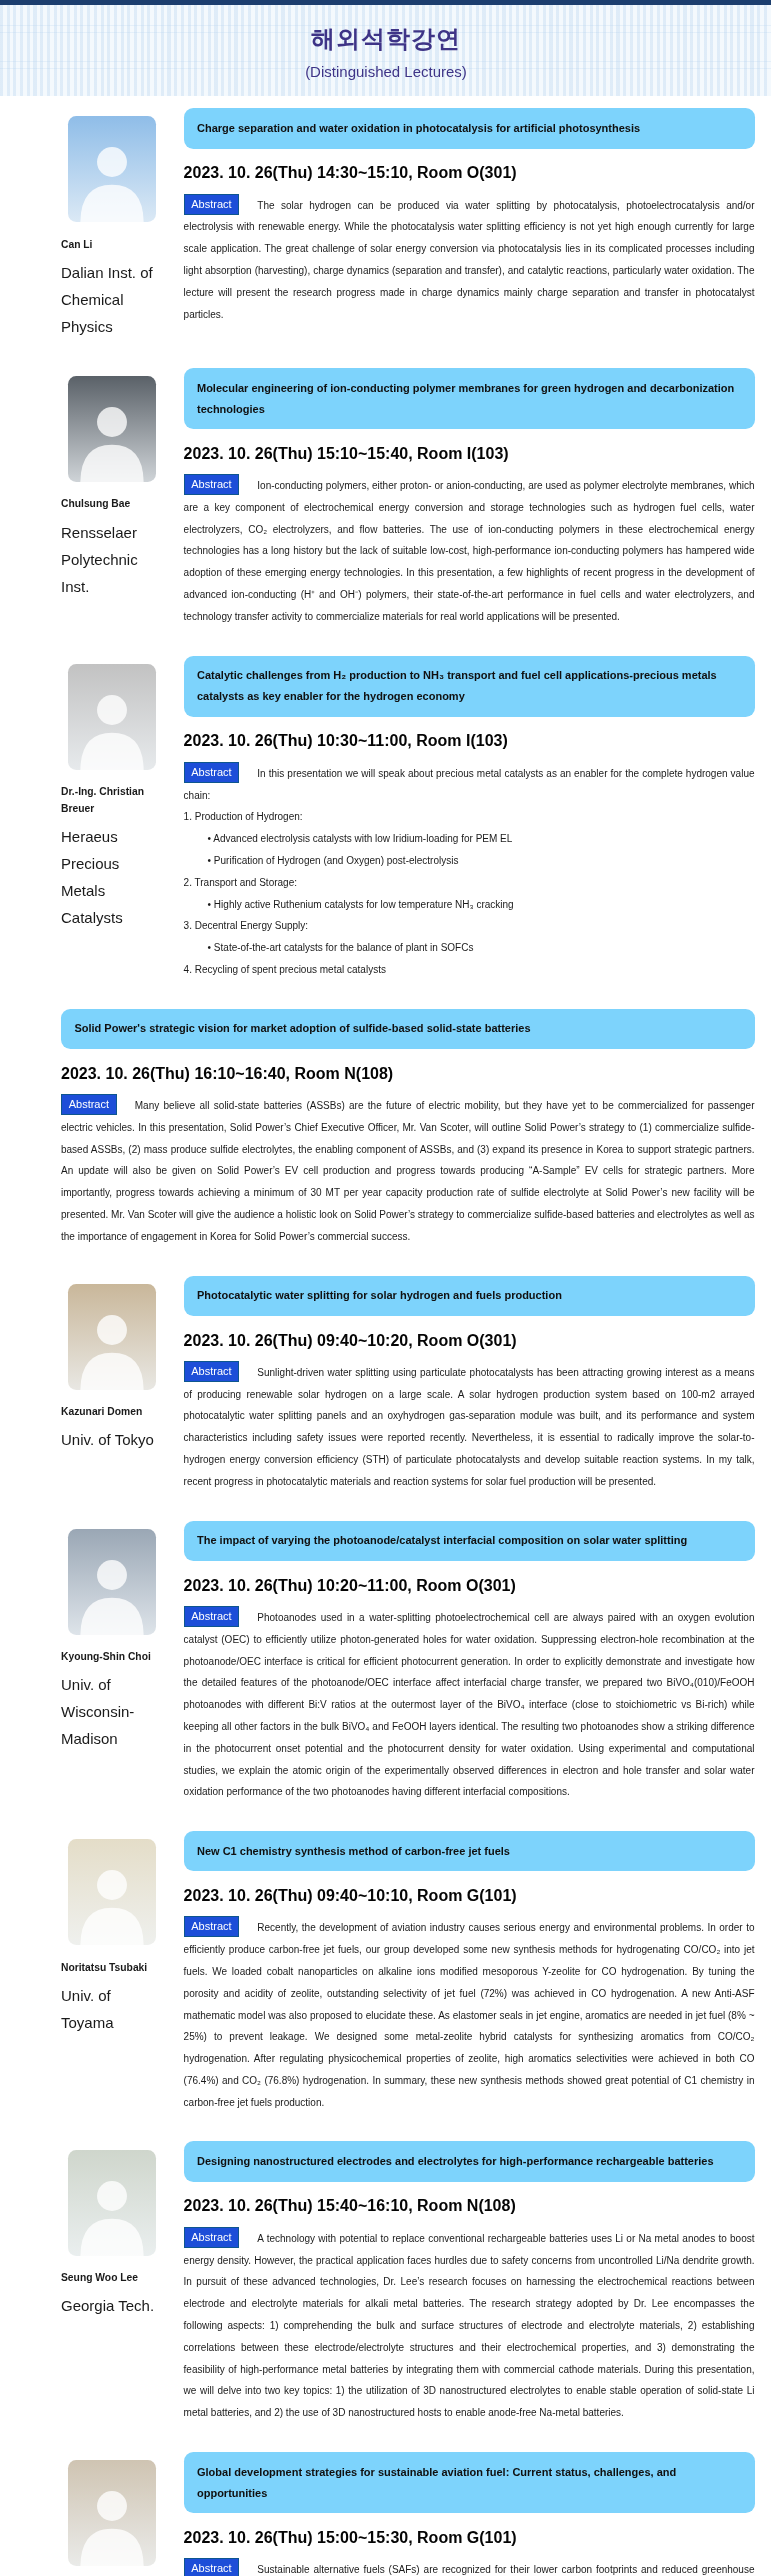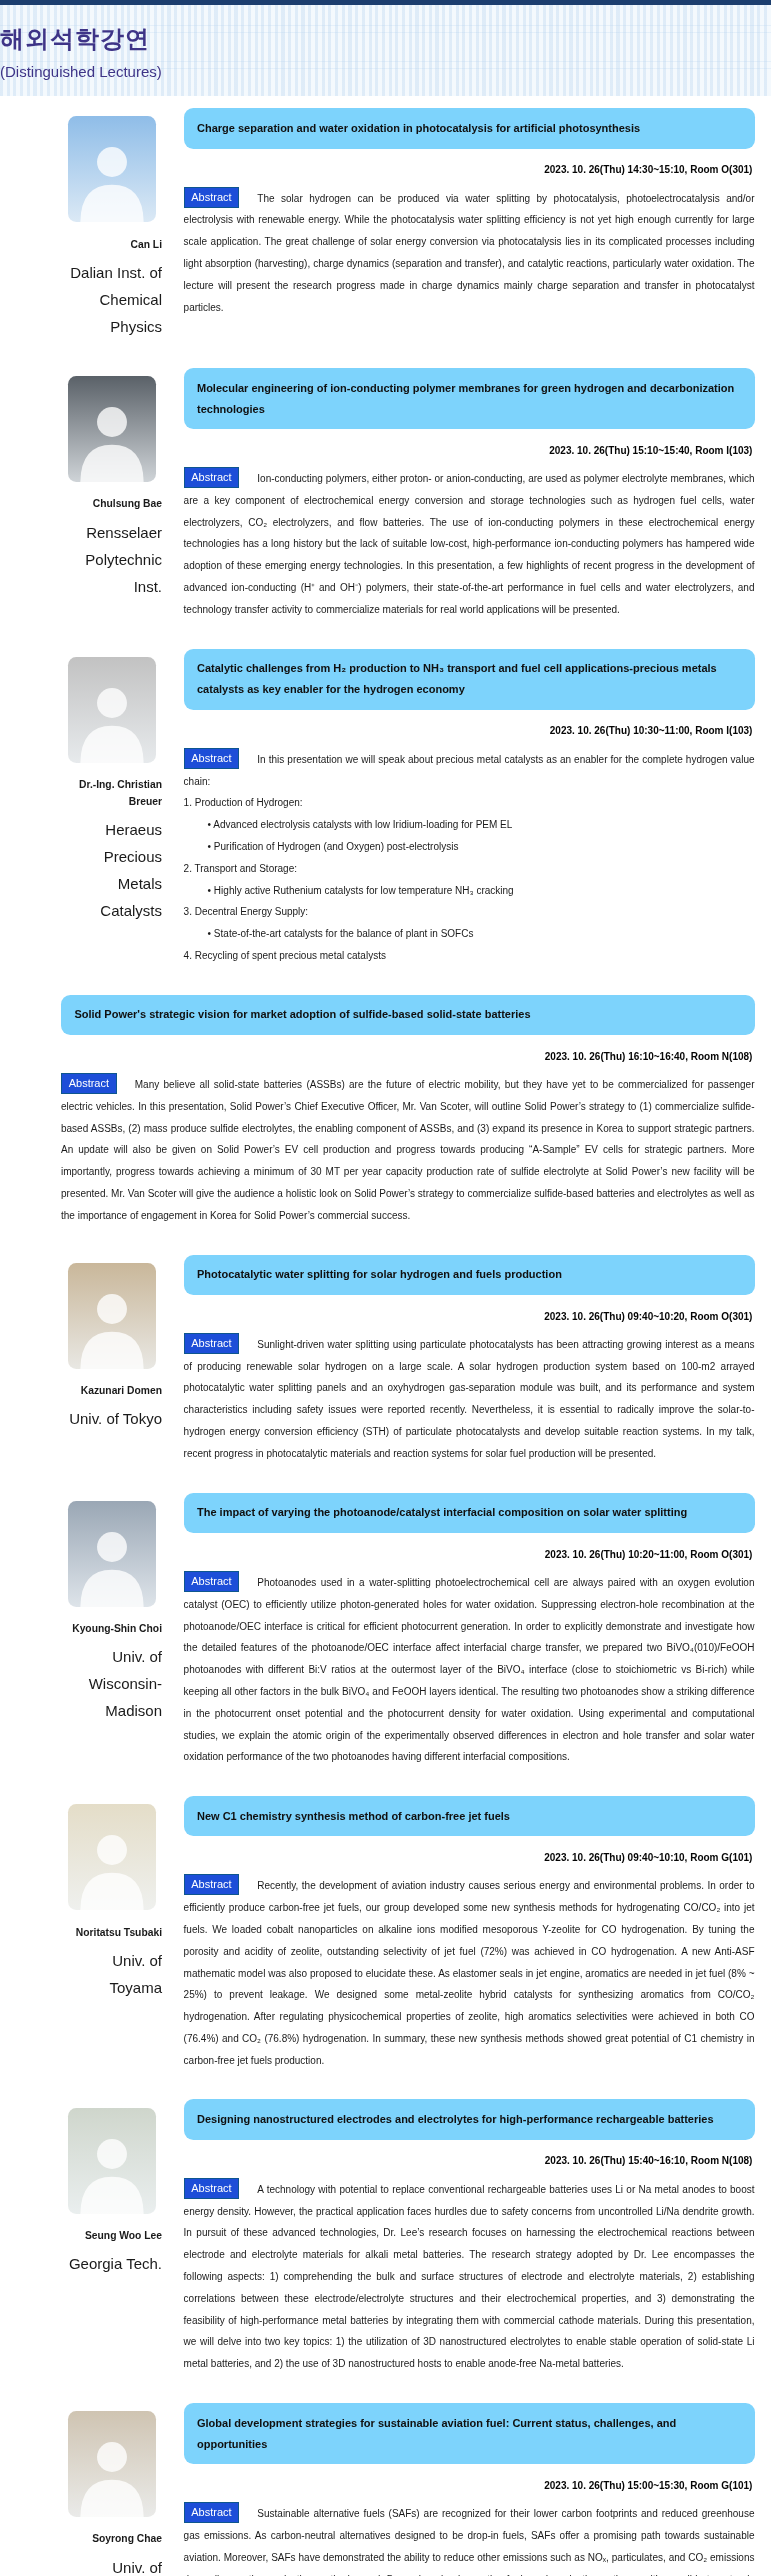--- a/index.html
+++ b/index.html
@@ -19,21 +19,21 @@
       #f4f9fd;
     display:flex;
     flex-direction:column;
   }
   .top-bar,.bottom-bar{
     height:4.6px;
     background:#1d3e6e;
     flex:0 0 auto;
   }
   .header{
-    text-align:left;
+    text-align:center;
     padding:18.5px 0 15.5px;
   }
   .page-title{
     margin:0;
     font-size:24px;
     font-weight:bold;
     color:#3e3487;
     letter-spacing:1px;
   }
   .page-subtitle{
@@ -44,21 +44,21 @@
   .lectures{flex:1 1 auto;}
   .entry{
     display:flex;
     background:#ffffff;
     padding:12.4px 17.5px 15.5px 61px;
     column-gap:21.6px;
   }
   .left{
     flex:0 0 101px;
     width:101px;
-    text-align:right;
+    text-align:left;
     padding-top:8.2px;
   }
   .photo{
     width:88px;height:106px;
     margin:0 auto;
     border-radius:8.2px;
     position:relative;
     overflow:hidden;
   }
   .photo svg{position:absolute;left:0;bottom:-3.1px;width:100%;height:86%;}
@@ -77,22 +77,22 @@
   .title-bar{
     background:#7dd3fc;
     border-radius:9.3px;
     padding:9.8px 13.4px;
     font-size:11px;
     font-weight:bold;
     color:#101010;
     line-height:1.9;
   }
   .datetime{
-    text-align:right;
-    font-size:10px;
+    text-align:left;
+    font-size:16px;
     font-weight:bold;
     margin:15.5px 2.1px 12.4px 0;
     color:#050505;
   }
   .abstract{
     font-size:10px;
     line-height:2.18;
     text-align:justify;
   }
   .abs-line{margin:0;}

